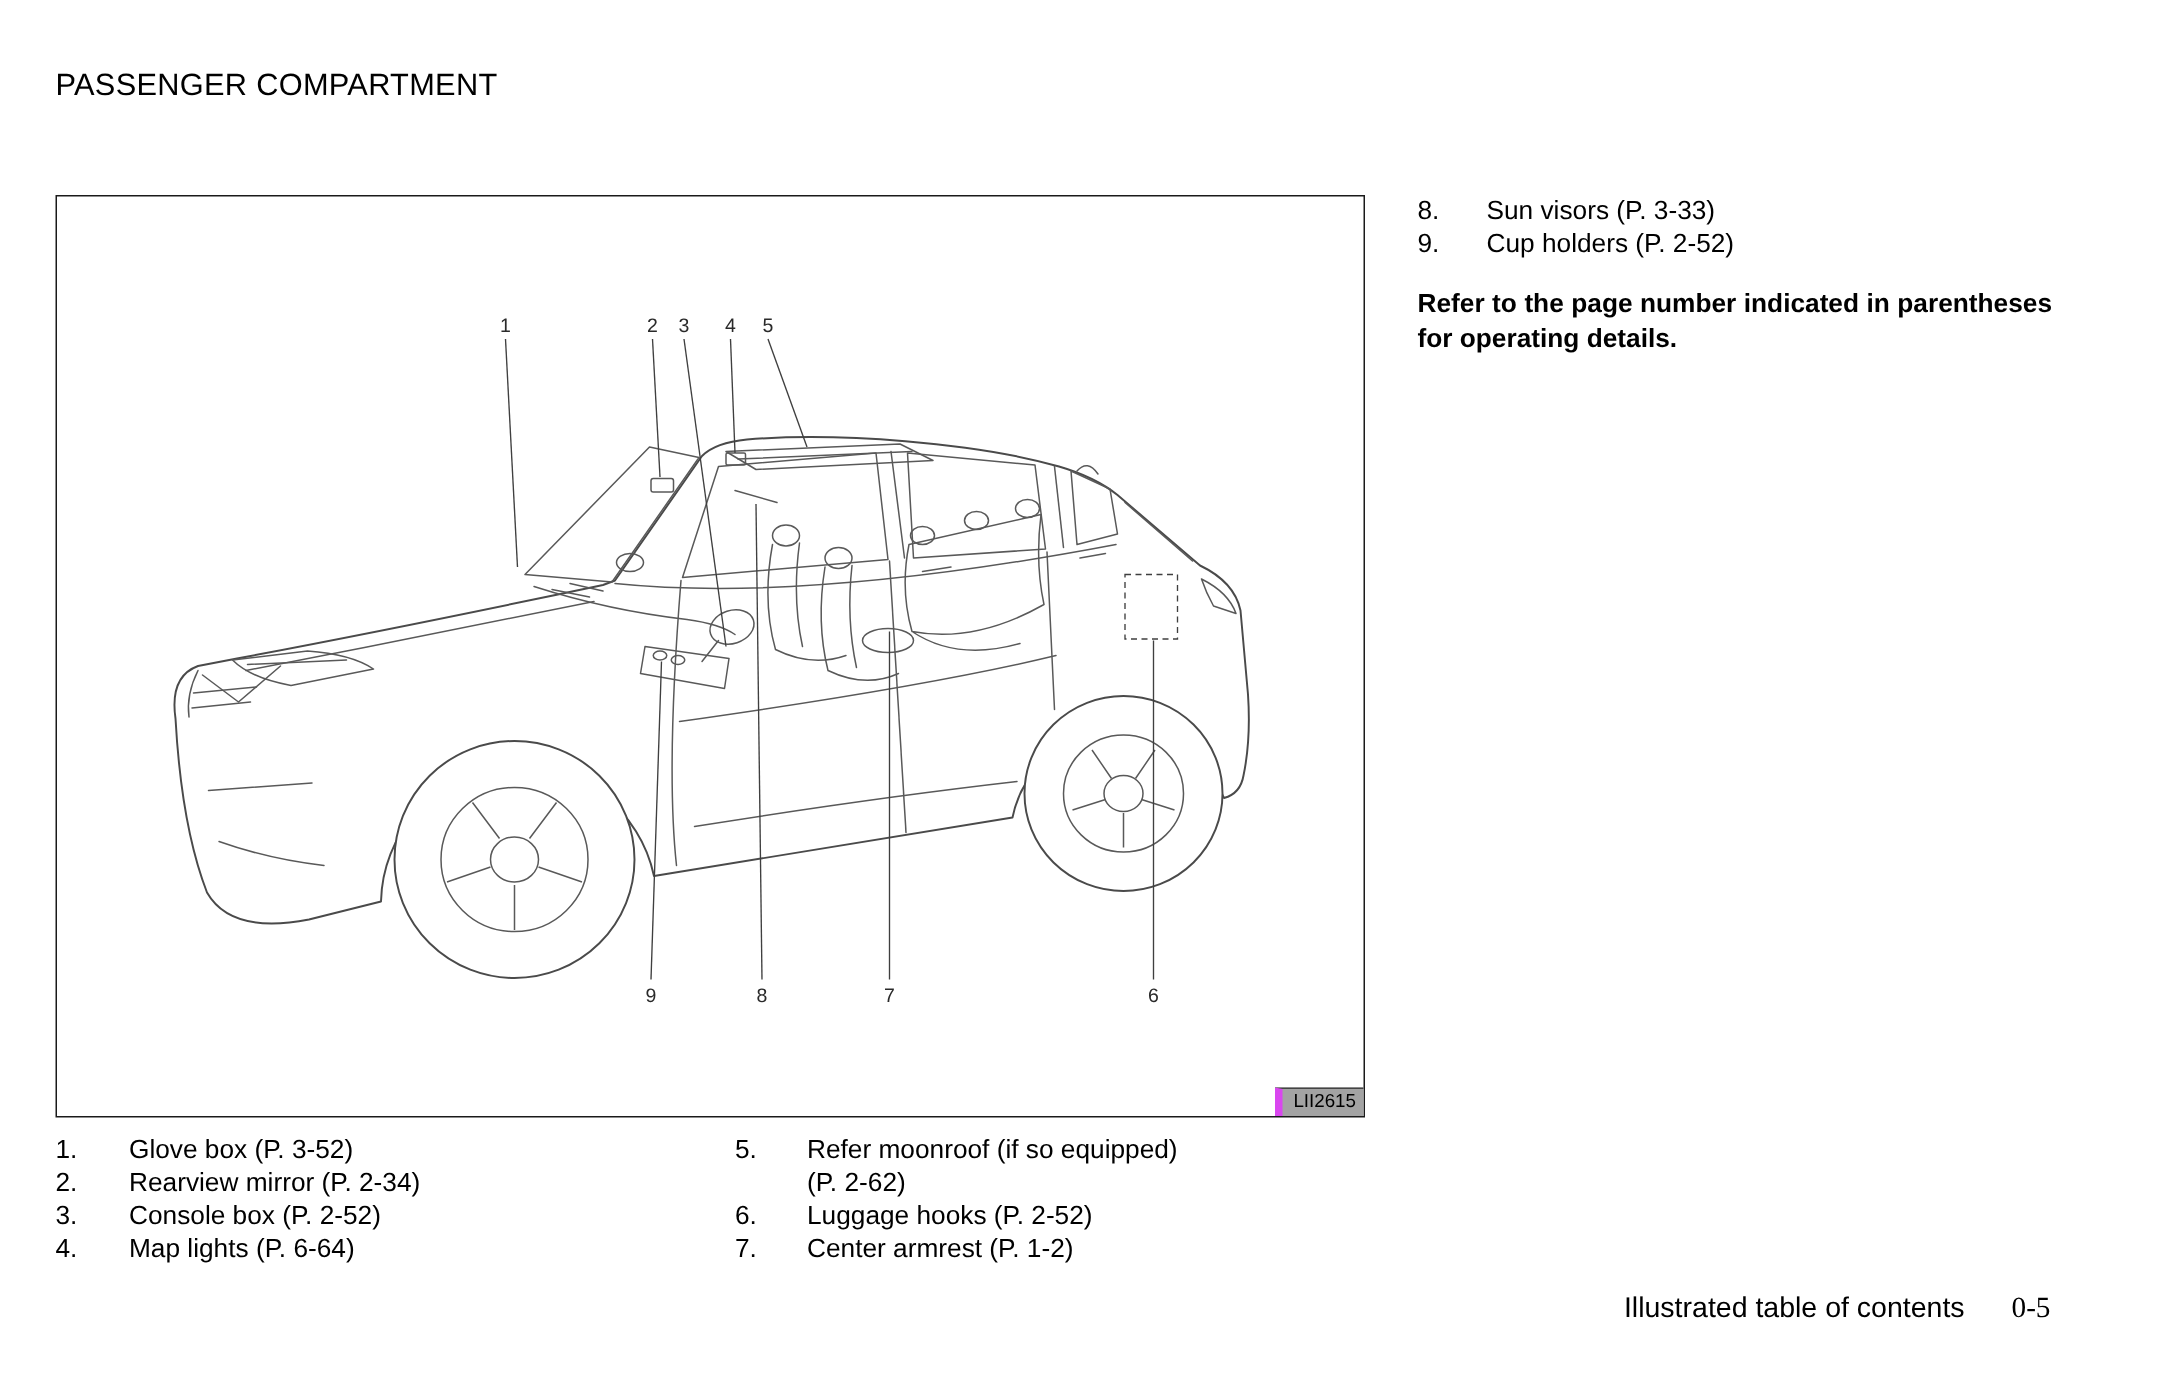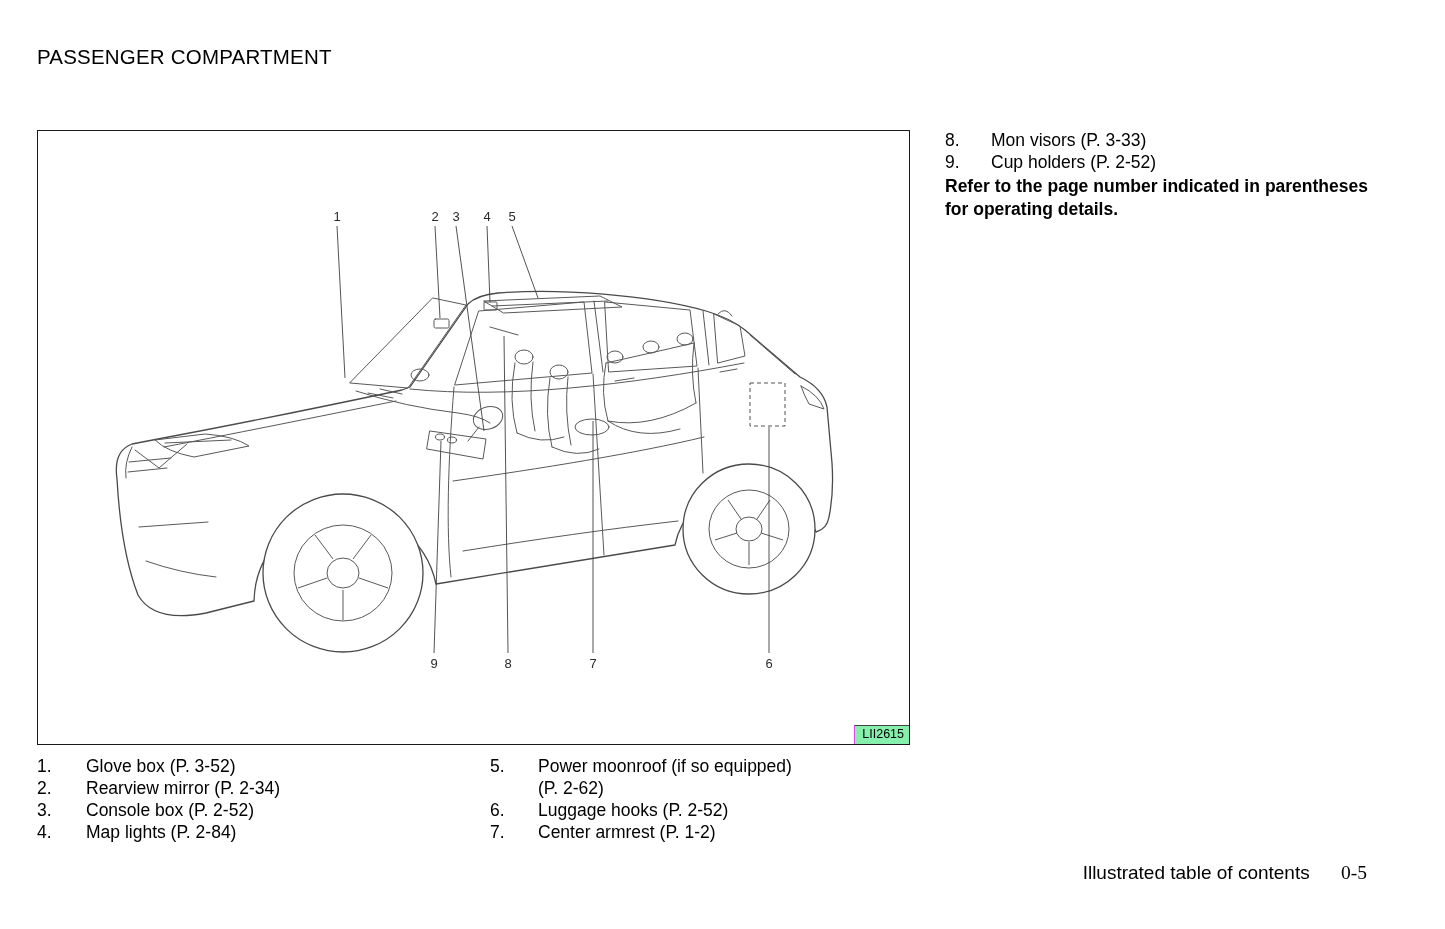--- a/index.html
+++ b/index.html
@@ -3,26 +3,26 @@
 <meta charset="utf-8">
 <style>
   * { margin:0; padding:0; box-sizing:border-box; }
   html,body { width:1445px; height:929px; }
   body { position:relative; background:#ffffff; font-family:"Liberation Sans",sans-serif; color:#000; overflow:hidden; }
 
   .title { position:absolute; left:37px; top:45px; font-size:20.5px; font-weight:400; letter-spacing:.2px; }
 
   .figure { position:absolute; left:37px; top:130px; width:873px; height:615px; border:1px solid #1a1a1a; background:#fff; }
   .figure svg { position:absolute; left:0; top:0; }
-  .figcode { position:absolute; right:0; bottom:0; font-size:12.5px; line-height:15px; padding:1px 5px 2px 7px; border-top:1px solid #444; border-left:1px solid #d946ef; background:#86efac; }
+  .figcode { position:absolute; right:0; bottom:0; font-size:12.5px; line-height:15px; padding:1px 5px 2px 7px; border-top:1px solid #444; border-left:5px solid #d946ef; background:#a3a3a3; }
 
   .right-col { position:absolute; left:945px; top:129px; width:423px; font-size:17.5px; line-height:22px; }
   .legend-row { display:flex; }
   .right-col .num { flex:0 0 46px; }
-  .note { font-weight:700; text-align:justify; margin-top:2px; font-size:17.5px; line-height:23px; }
+  .note { font-weight:700; text-align:justify; margin-top:18px; font-size:17.5px; line-height:23px; }
 
   .legend { position:absolute; top:755px; font-size:17.5px; line-height:22px; }
   .legend-left { left:37px; width:430px; }
   .legend-left .num { flex:0 0 49px; }
   .legend-right { left:490px; width:410px; }
   .legend-right .num { flex:0 0 48px; }
 
   .footer { position:absolute; top:862px; right:78px; font-size:19px; white-space:nowrap; }
   .footer-section { font-weight:400; }
   .footer-page { margin-left:26px; font-size:19.5px;font-family:Liberation Serif, serif; }
@@ -138,21 +138,21 @@
         <text x="731" y="537">6</text>
       </g>
     </svg>
 
     <div class="figcode">LII2615</div>
   </div>
 
   <div class="right-col">
     <div class="legend-row">
       <span class="num">8.</span>
-      <span class="lbl">Mon visors (P. 3-33)</span>
+      <span class="lbl">Sun visors (P. 3-33)</span>
     </div>
     <div class="legend-row">
       <span class="num">9.</span>
       <span class="lbl">Cup holders (P. 2-52)</span>
     </div>
     <p class="note">Refer to the page number indicated in parentheses for operating details.</p>
   </div>
 
   <div class="legend legend-left">
     <div class="legend-row">
@@ -162,28 +162,28 @@
     <div class="legend-row">
       <span class="num">2.</span>
       <span class="lbl">Rearview mirror (P. 2-34)</span>
     </div>
     <div class="legend-row">
       <span class="num">3.</span>
       <span class="lbl">Console box (P. 2-52)</span>
     </div>
     <div class="legend-row">
       <span class="num">4.</span>
-      <span class="lbl">Map lights (P. 2-84)</span>
+      <span class="lbl">Map lights (P. 6-64)</span>
     </div>
   </div>
 
   <div class="legend legend-right">
     <div class="legend-row">
       <span class="num">5.</span>
-      <span class="lbl"><span>Power moonroof (if so equipped)</span><br><span>(P. 2-62)</span></span>
+      <span class="lbl"><span>Refer moonroof (if so equipped)</span><br><span>(P. 2-62)</span></span>
     </div>
     <div class="legend-row">
       <span class="num">6.</span>
       <span class="lbl">Luggage hooks (P. 2-52)</span>
     </div>
     <div class="legend-row">
       <span class="num">7.</span>
       <span class="lbl">Center armrest (P. 1-2)</span>
     </div>
   </div>

